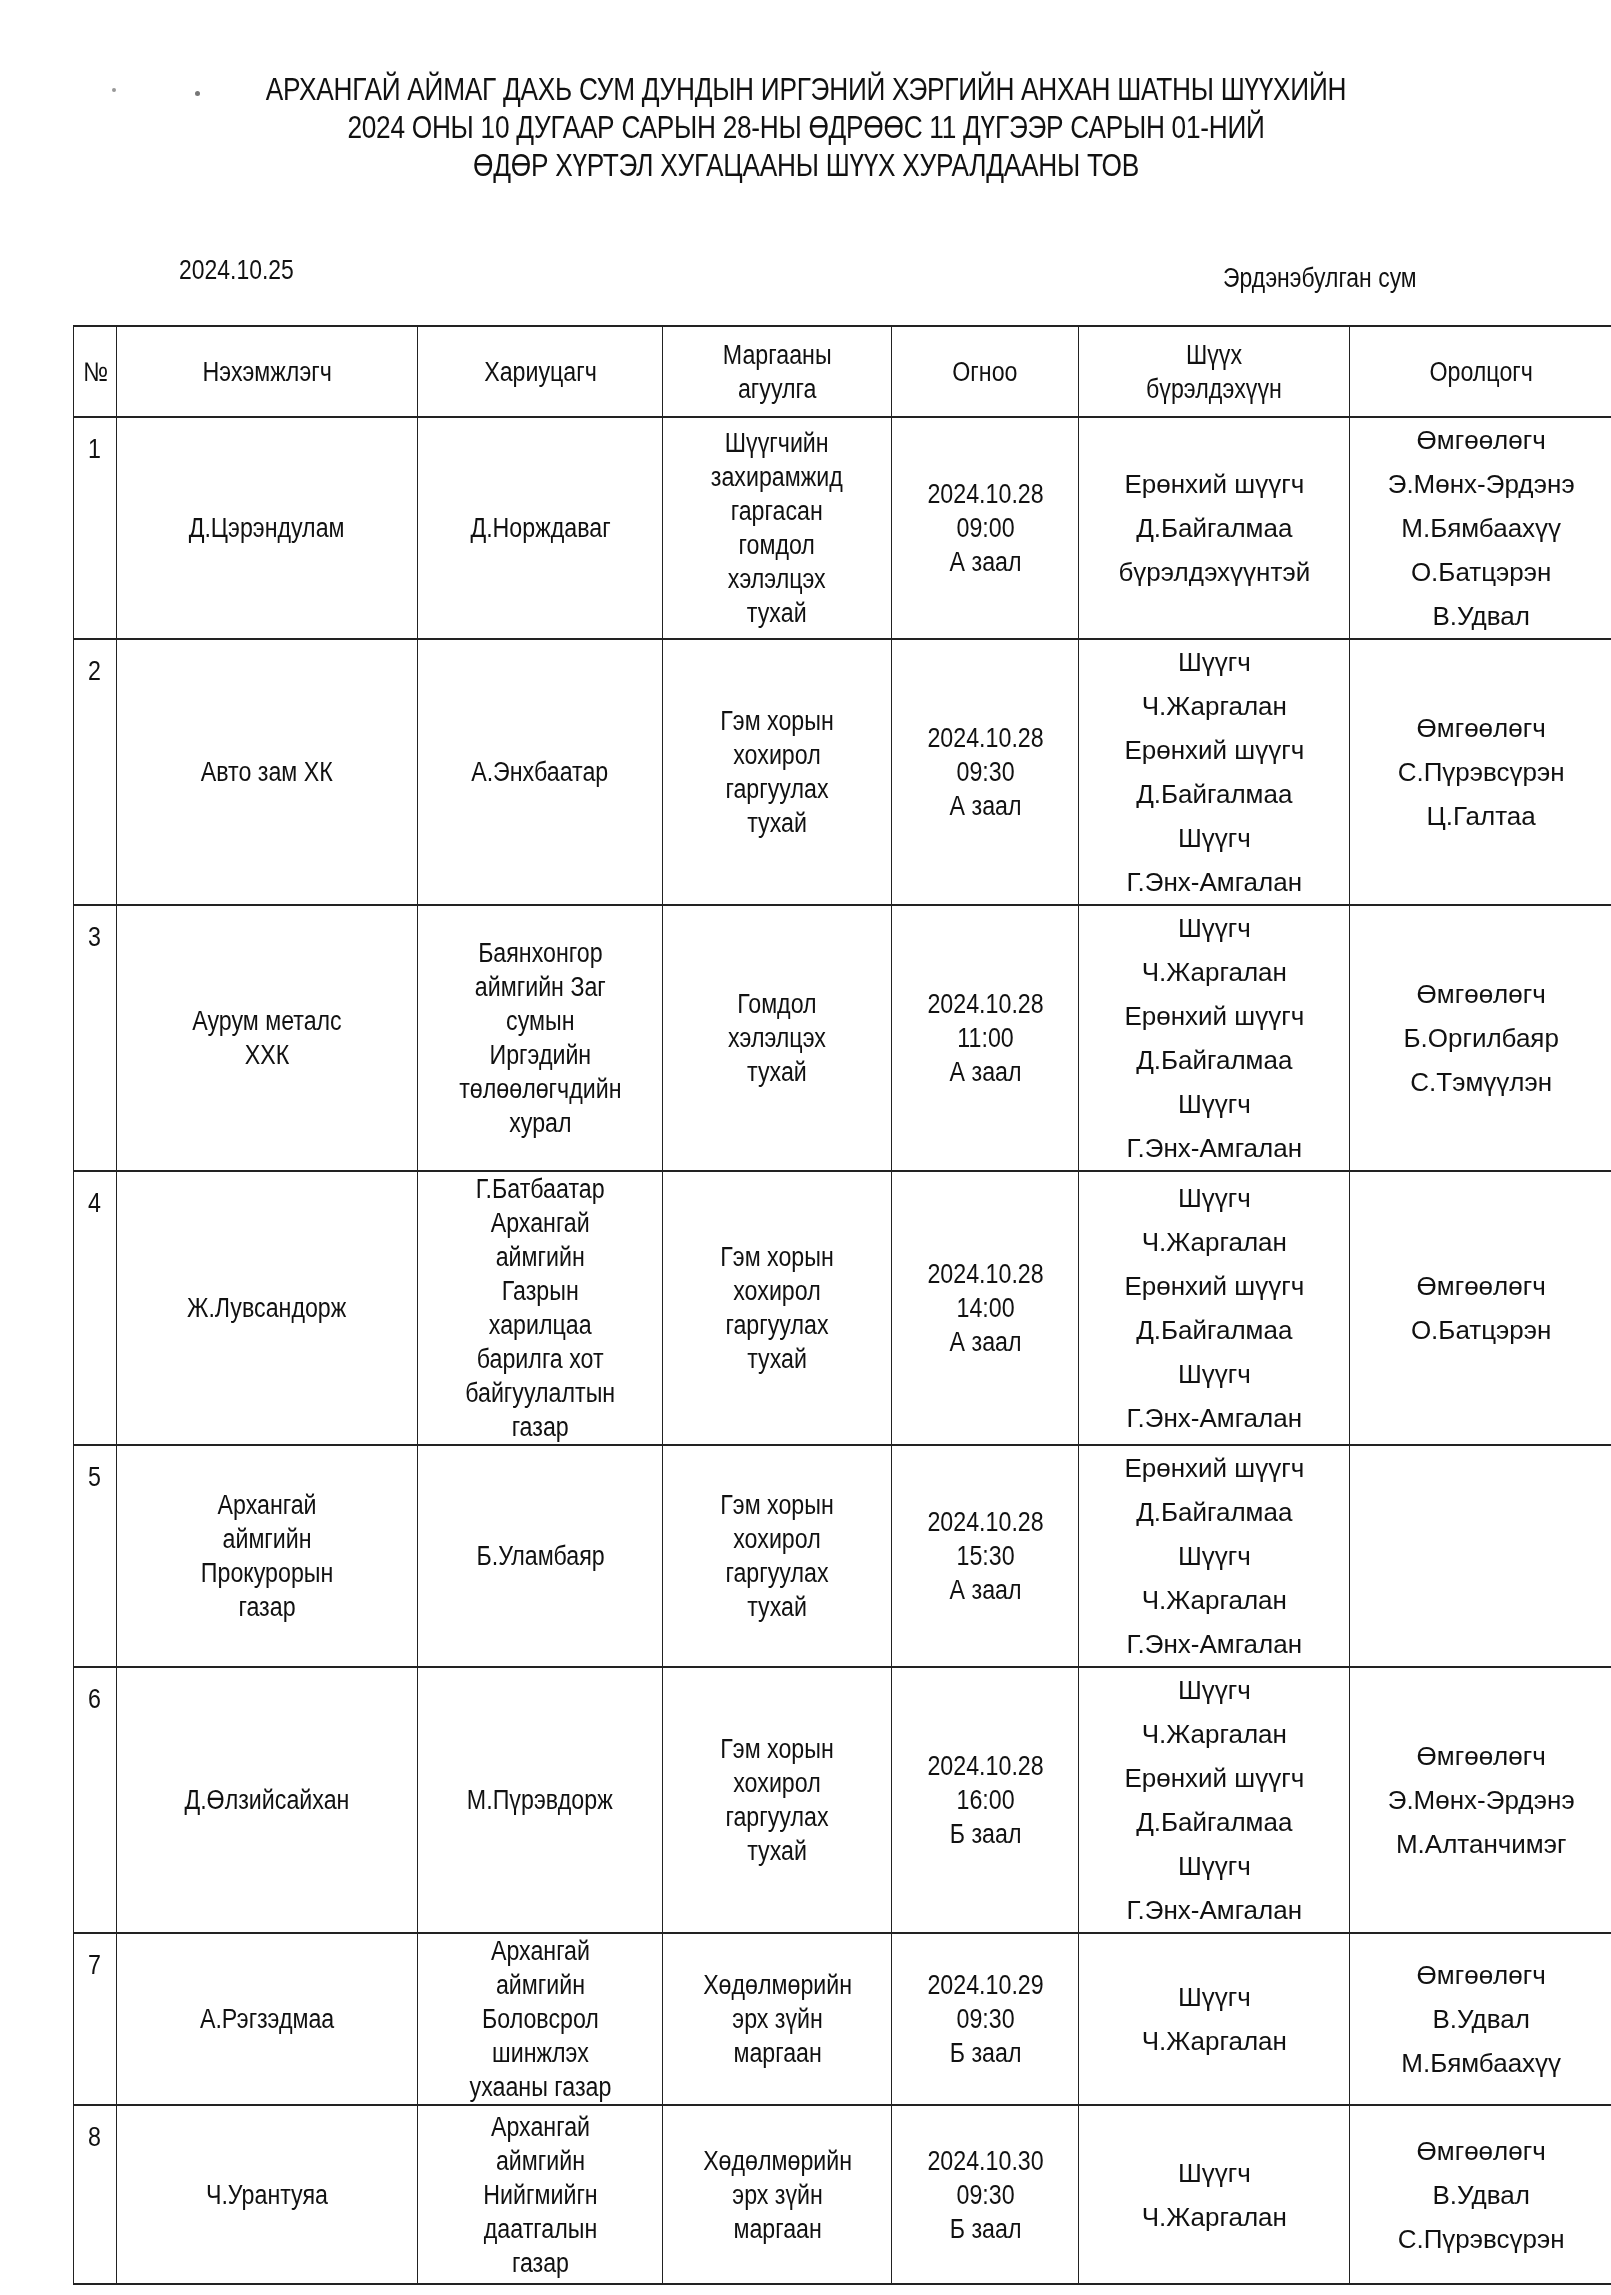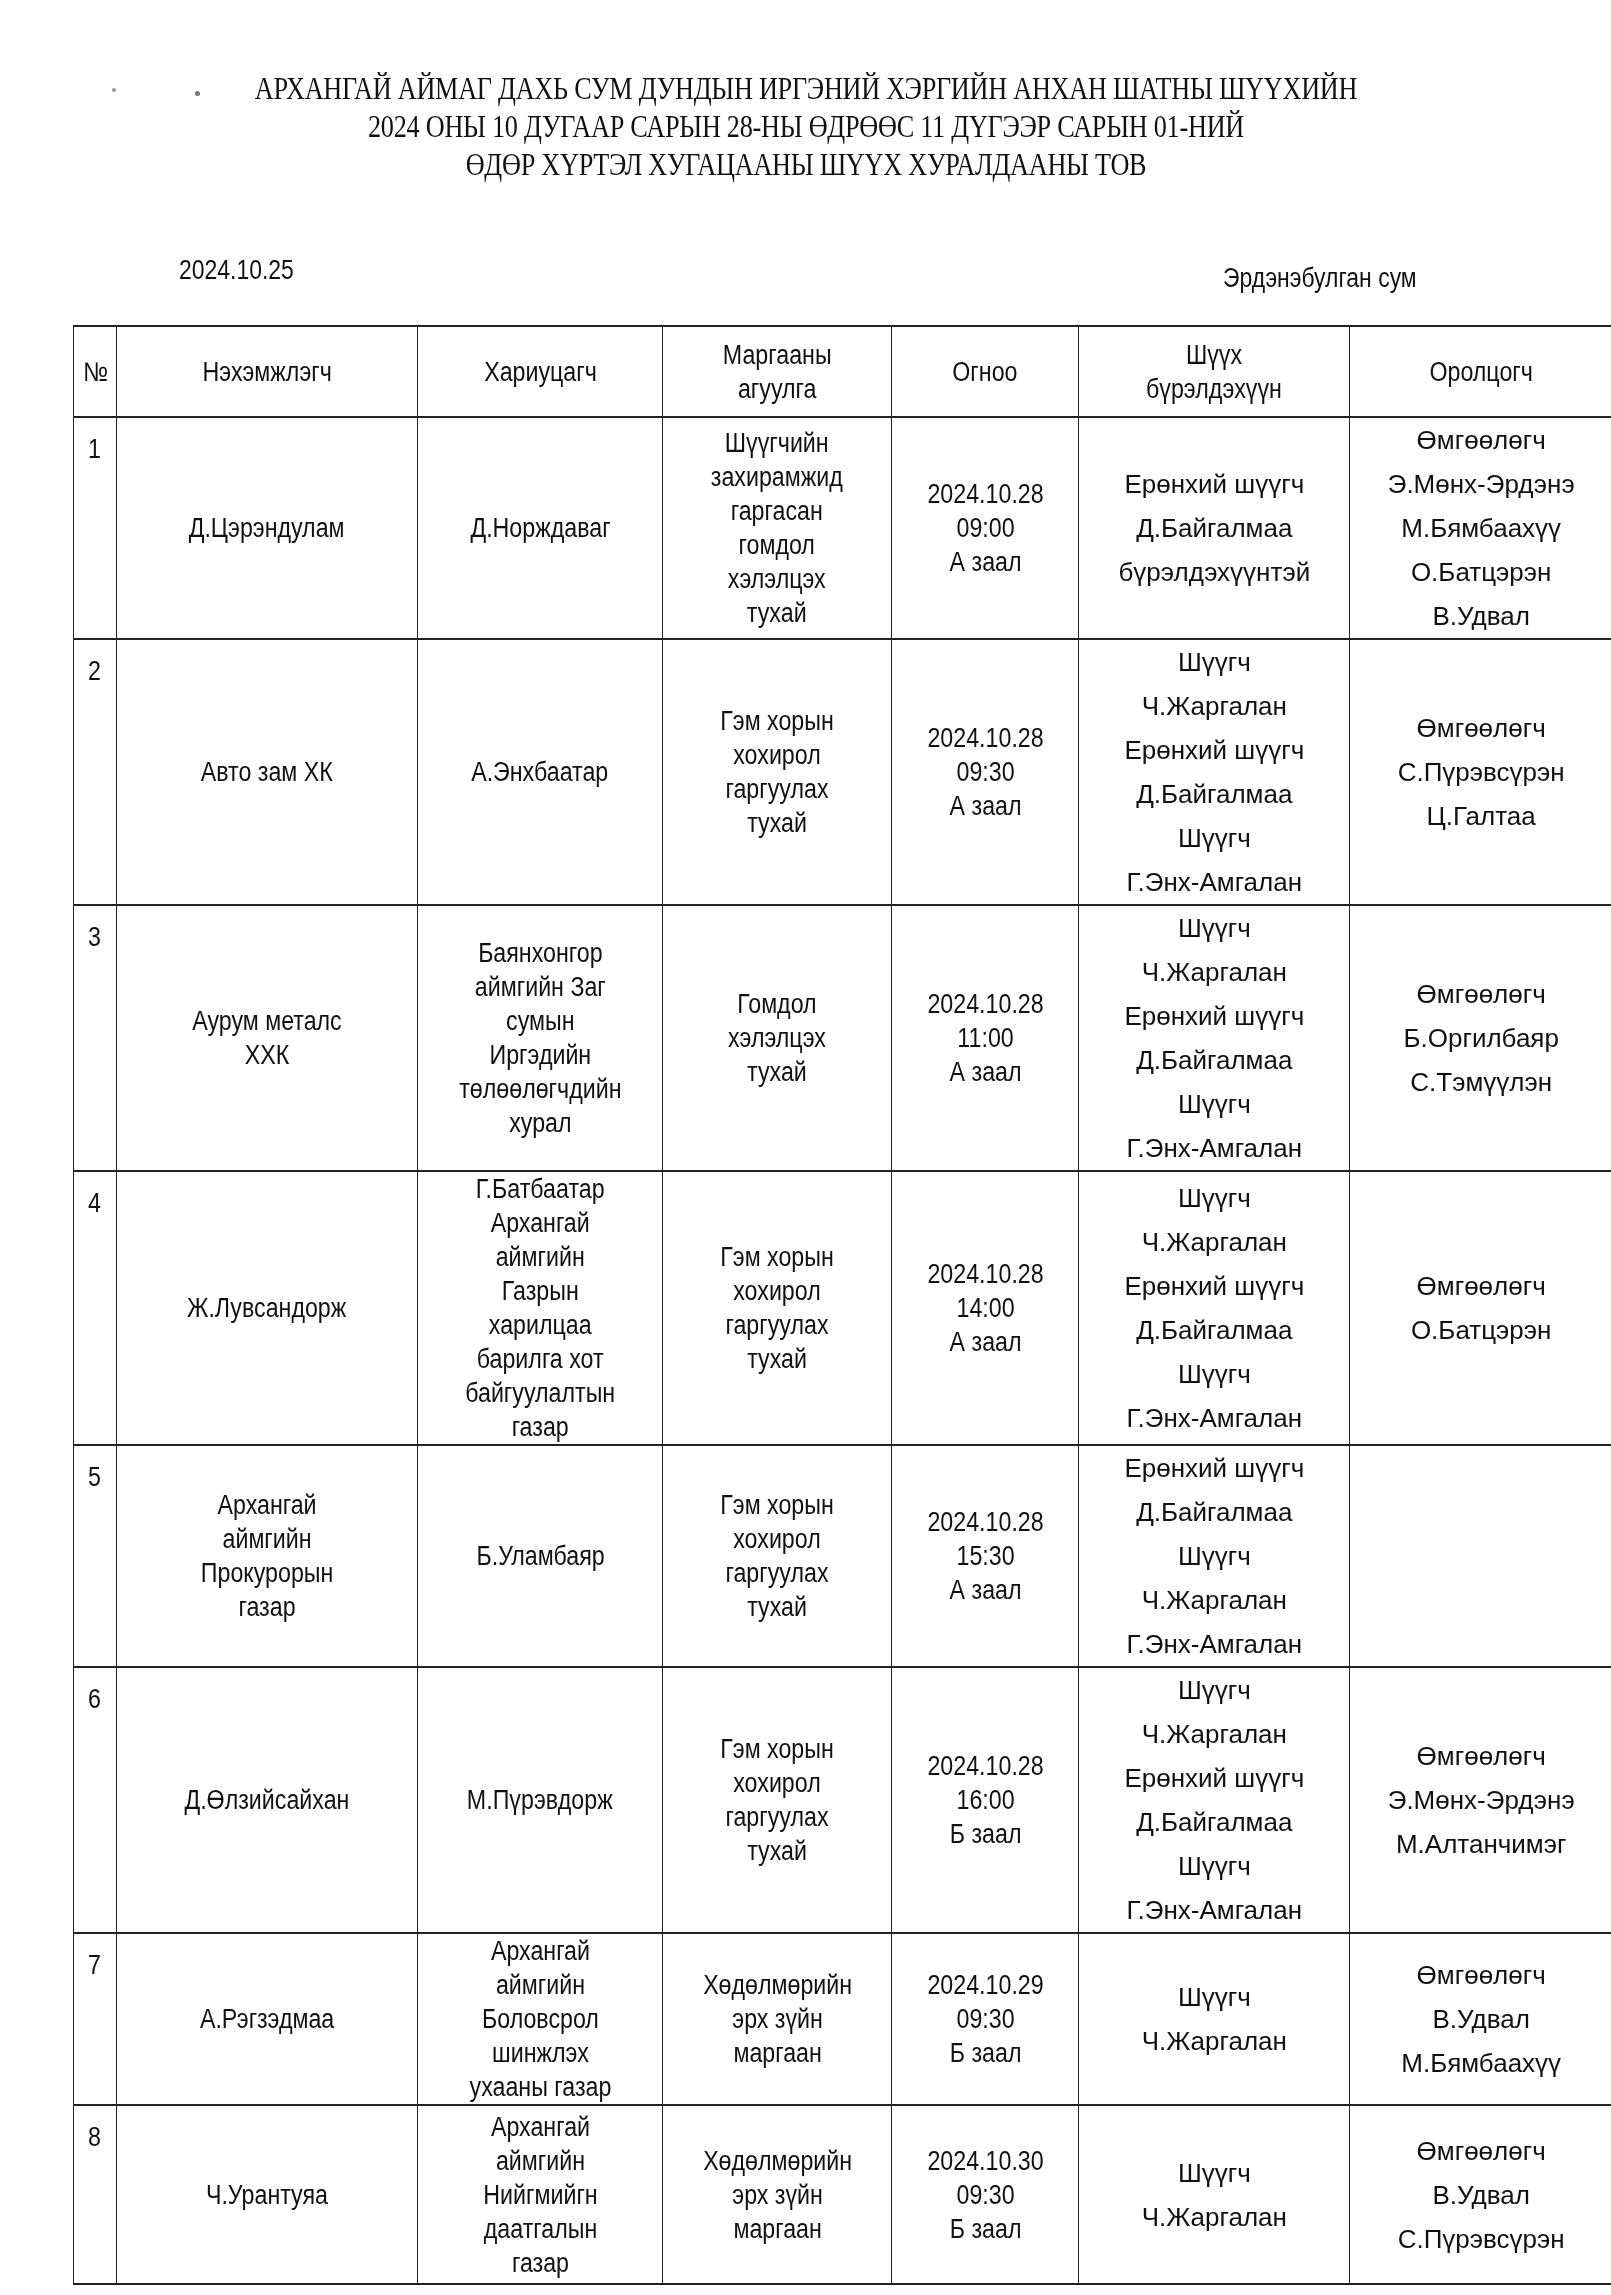--- a/index.html
+++ b/index.html
@@ -1,19 +1,19 @@
 <!DOCTYPE html>
 <html style="font-size:10.4px"><head>
 <meta charset="utf-8">
 <style>
   html, body { margin: 0; padding: 0; background: #ffffff; }
   body { width: 1612px; height: 2295px; position: relative; overflow: hidden;
          font-family: "Liberation Sans", sans-serif; color: #111; }
   .title { position: absolute; left: 0; width: 1612px; top: 70px; text-align: center;
-           font-size: 30.5px; line-height: 38px; font-weight: normal; letter-spacing: -0.3px; font-family: Liberation Serif, serif; }
+           font-size: 30.5px; line-height: 38px; font-weight: normal; letter-spacing: -0.3px; }
   .title div { transform: scaleX(0.86); }
   .meta-left { position: absolute; left: 179px; top: 255px; font-size: 27px; transform: scaleX(0.85); transform-origin: left; }
   .meta-right { position: absolute; left: 1223px; top: 263px; font-size: 27px; transform: scaleX(0.85); transform-origin: left; }
   table.sched { position: absolute; left: 73px; top: 325px; width: 1539px; border-collapse: collapse; table-layout: fixed; }
   table.sched td, table.sched th { border-left: 1.3px solid #222; border-top: 2.6px solid #222; border-bottom: 2.6px solid #222;
       text-align: center; vertical-align: middle; font-size: 27px; line-height: 34px; font-weight: normal; padding: 0 2.6px; }
   table.sched tr > :last-child { border-right: none; margin-top: 20px; }
   table.sched td.num { vertical-align: top; padding-top: 14.3px; }
   .cell { display: inline-block; transform: scaleX(0.86); white-space: pre-line; }
   .cell.wide { transform: none; font-size: 26px; line-height: 44px; }

